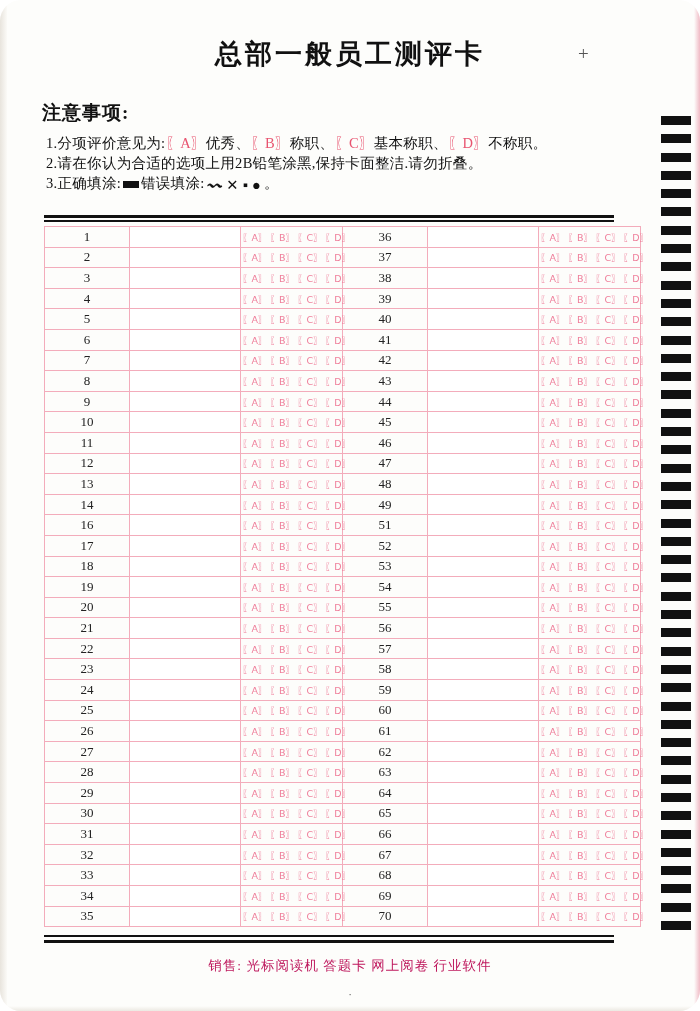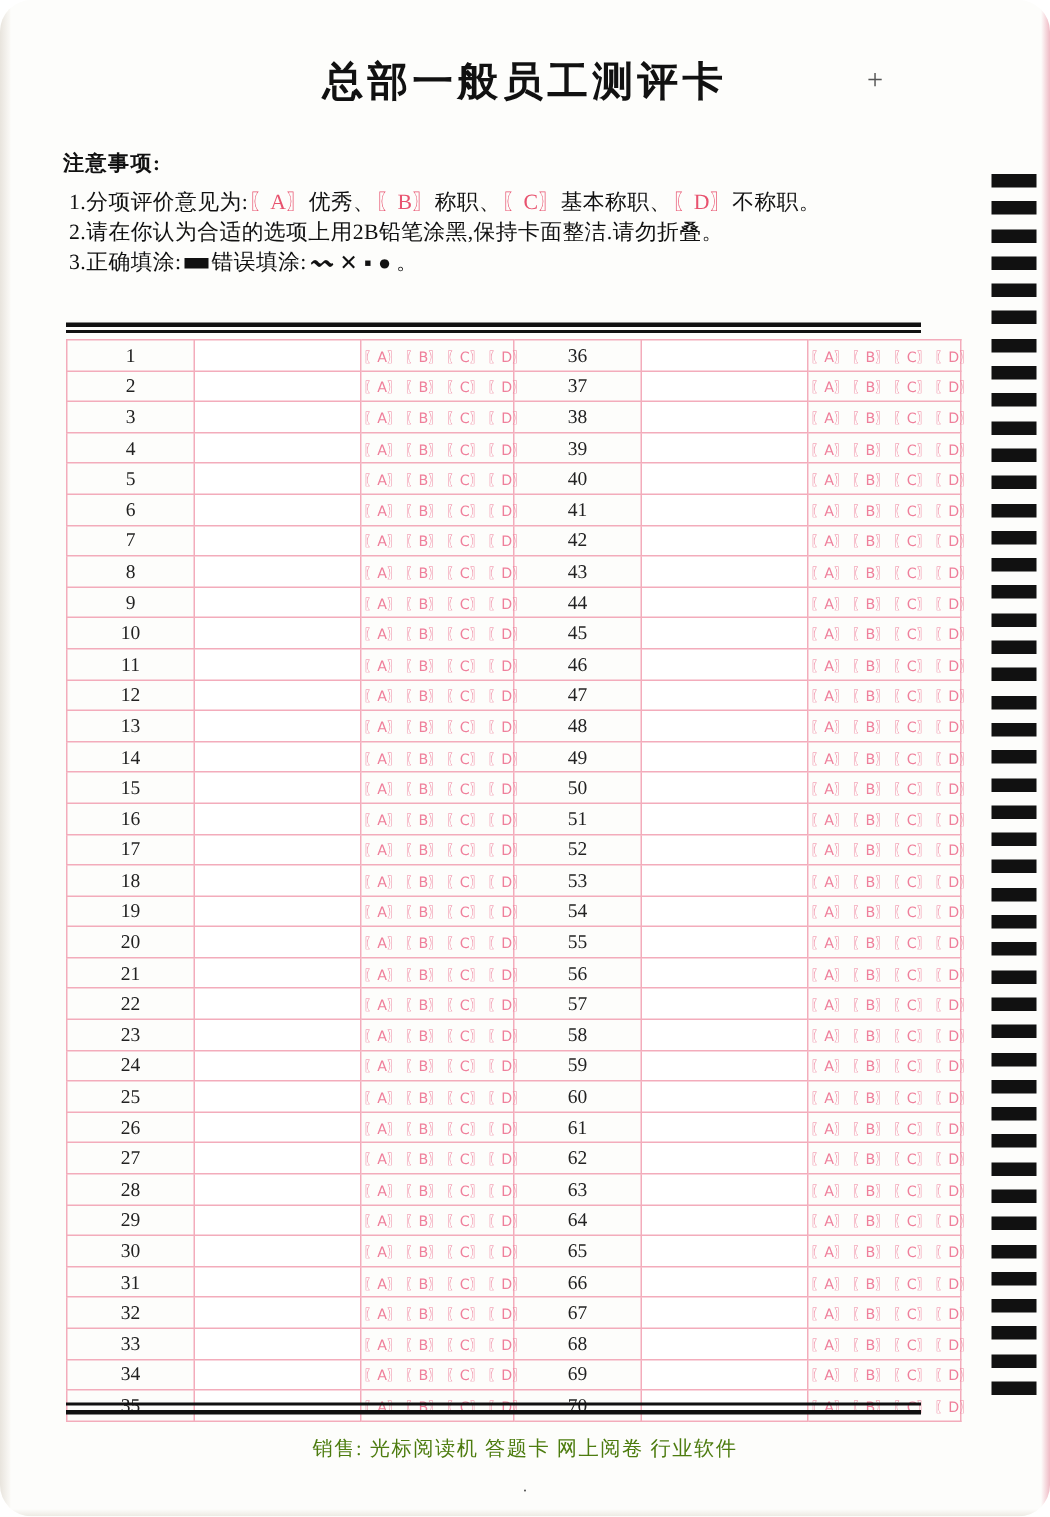--- a/index.html
+++ b/index.html
@@ -61,21 +61,21 @@
 
   
   .notes {
     position: absolute;
     left: 42px;
     top: 100px;
     width: 600px;
     color: #111;
   }
   .notes .head {
-    font-size: 14px;
+    font-size: 19px;
     font-weight: bold;
     letter-spacing: 1px;
     margin-bottom: 7px;
   }
   .notes .line {
     font-size: 14.5px;
     line-height: 20px;
     margin-left: 4px;
     white-space: nowrap;
     letter-spacing: 0.3px;
@@ -186,21 +186,21 @@
   }
 
   
   .footer {
     position: absolute;
     left: 0;
     top: 957px;
     width: 700px;
     text-align: center;
     font-size: 13.5px;
-    color: #4d7c0f;
+    color: #be185d;
     letter-spacing: 1px;
   }
   .footer-dot {
     position: absolute;
     left: 0; top: 988px;
     width: 700px;
     text-align: center;
     font-size: 11px;
     color: #555;
   }
@@ -345,28 +345,20 @@
           </tr>
           <tr>
             <td class="num">14</td>
             <td class="blank"></td>
             <td class="opts"><span class="bubble">〖A〗</span><span class="bubble">〖B〗</span><span class="bubble">〖C〗</span><span class="bubble">〖D〗</span></td>
             <td class="num">49</td>
             <td class="blank"></td>
             <td class="opts"><span class="bubble">〖A〗</span><span class="bubble">〖B〗</span><span class="bubble">〖C〗</span><span class="bubble">〖D〗</span></td>
           </tr>
           <tr>
-            <td class="num">15</td>
-            <td class="blank"></td>
-            <td class="opts"><span class="bubble">〖A〗</span><span class="bubble">〖B〗</span><span class="bubble">〖C〗</span><span class="bubble">〖D〗</span></td>
-            <td class="num">50</td>
-            <td class="blank"></td>
-            <td class="opts"><span class="bubble">〖A〗</span><span class="bubble">〖B〗</span><span class="bubble">〖C〗</span><span class="bubble">〖D〗</span></td>
-          </tr>
-          <tr>
             <td class="num">16</td>
             <td class="blank"></td>
             <td class="opts"><span class="bubble">〖A〗</span><span class="bubble">〖B〗</span><span class="bubble">〖C〗</span><span class="bubble">〖D〗</span></td>
             <td class="num">51</td>
             <td class="blank"></td>
             <td class="opts"><span class="bubble">〖A〗</span><span class="bubble">〖B〗</span><span class="bubble">〖C〗</span><span class="bubble">〖D〗</span></td>
           </tr>
           <tr>
             <td class="num">17</td>
             <td class="blank"></td>

